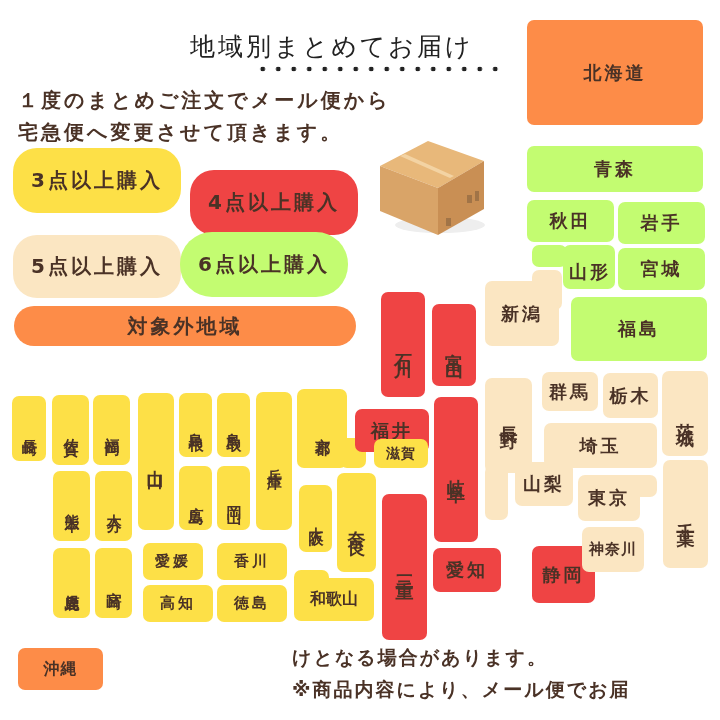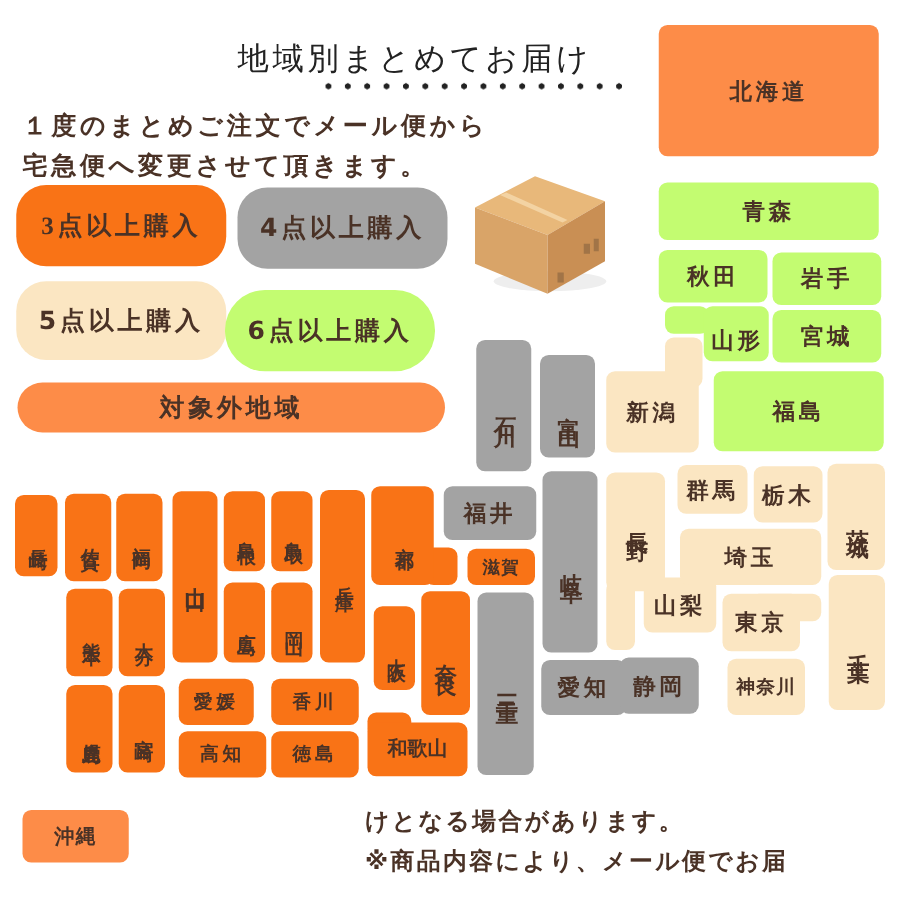--- a/index.html
+++ b/index.html
@@ -9,41 +9,41 @@
   .title { left: 190px; top: 30px; font-size: 25px; letter-spacing: 3px; color: #222; font-weight: normal; }
   .dots { left: 255px; top: 64px; width: 250px; height: 10px;
           background-image: radial-gradient(circle, #222 2.2px, transparent 2.6px);
           background-size: 15.5px 10px; background-repeat: repeat-x; }
   .intro { left: 18px; top: 84px; font-size: 20px; font-weight: bold; line-height: 32px; letter-spacing: 3px; color: #4a3226; }
   .pill { display: flex; align-items: center; justify-content: center; border-radius: 22px;
           font-weight: bold; font-size: 20px; letter-spacing: 3px; color: #4a3226; }
   .pref { display: flex; align-items: center; justify-content: center; border-radius: 7px;
           font-weight: bold; font-size: 18px; color: #4a3226; letter-spacing: 3px; text-align: center; }
   .v { writing-mode: vertical-rl; text-orientation: upright; letter-spacing: 6px; }
-  .blue { background: #f97316; font-family: Liberation Serif, serif; }
-  .pink { background: #a3a3a3; }
+  .blue { background: #fde047; }
+  .pink { background: #ef4444; margin-top: 20px; }
   .cream { background: #fbe6c2; }
   .green { background: #c3fc71; }
   .orange { background: #fd8c48; }
   .note { left: 292px; top: 641px; font-size: 19px; font-weight: bold; line-height: 32px; letter-spacing: 2px; color: #4a3226; }
   .box { left: 378px; top: 133px; width: 110px; height: 105px; }
 </style>
 </head>
 <body>
 
 <div class="abs title">地域別まとめてお届け</div>
 <div class="abs dots"></div>
 <div class="abs intro">
   <div>１度のまとめご注文でメール便から</div>
   <div>宅急便へ変更させて頂きます。</div>
 </div>
 
 <div class="abs pill blue" style="left:13px;top:148px;width:168px;height:65px;border-radius:24px;">3点以上購入</div>
 <div class="abs pill pink" style="left:190px;top:150px;width:168px;height:65px;border-radius:24px;">4点以上購入</div>
-<div class="abs pill cream" style="left:13px;top:225px;width:168px;height:63px;border-radius:24px;">5点以上購入</div>
+<div class="abs pill cream" style="left:13px;top:235px;width:168px;height:63px;border-radius:24px;">5点以上購入</div>
 <div class="abs pill green" style="left:180px;top:232px;width:168px;height:65px;border-radius:32px;">6点以上購入</div>
 <div class="abs pill orange" style="left:14px;top:306px;width:342px;height:40px;border-radius:20px;">対象外地域</div>
 
 <div class="abs box">
   <svg width="110" height="105" viewBox="0 0 110 105">
     <ellipse cx="62" cy="92" rx="45" ry="8" fill="#eeeeee"></ellipse>
     <polygon points="2,33 50,8 106,28 60,55" fill="#e8b87a"></polygon>
     <polygon points="2,33 60,55 60,102 2,78" fill="#d9a468"></polygon>
     <polygon points="60,55 106,28 106,76 60,102" fill="#c98f54"></polygon>
     <polygon points="22,23 72,45 76,43 27,21" fill="#f3d3a3"></polygon>
@@ -57,21 +57,21 @@
 <div class="abs pref green" style="left:527px;top:146px;width:176px;height:46px;">青森</div>
 <div class="abs pref green" style="left:527px;top:200px;width:87px;height:42px;">秋田</div>
 <div class="abs pref green" style="left:618px;top:202px;width:87px;height:42px;">岩手</div>
 <div class="abs green" style="left:532px;top:245px;width:35px;height:22px;border-radius:7px;"></div>
 <div class="abs pref green" style="left:563px;top:245px;width:52px;height:44px;justify-content:flex-end;padding-right:4px;padding-top:10px;">山形</div>
 <div class="abs pref green" style="left:618px;top:248px;width:87px;height:42px;">宮城</div>
 
 <div class="abs pref pink v" style="left:381px;top:272px;width:44px;height:105px;">石川</div>
 <div class="abs pref pink v" style="left:432px;top:284px;width:44px;height:82px;">富山</div>
 <div class="abs cream" style="left:532px;top:270px;width:30px;height:40px;border-radius:7px;"></div>
-<div class="abs pref cream" style="left:485px;top:297px;width:74px;height:65px;">新潟</div>
+<div class="abs pref cream" style="left:485px;top:281px;width:74px;height:65px;">新潟</div>
 <div class="abs pref green" style="left:571px;top:297px;width:136px;height:64px;">福島</div>
 
 <div class="abs pref blue v" style="left:12px;top:396px;width:34px;height:65px;font-size:15px;letter-spacing:2px;">長崎</div>
 <div class="abs pref blue v" style="left:52px;top:395px;width:37px;height:70px;font-size:15px;letter-spacing:4px;">佐賀</div>
 <div class="abs pref blue v" style="left:93px;top:395px;width:37px;height:70px;font-size:15px;letter-spacing:4px;">福岡</div>
 <div class="abs pref blue v" style="left:53px;top:471px;width:37px;height:70px;font-size:15px;letter-spacing:4px;">熊本</div>
 <div class="abs pref blue v" style="left:95px;top:471px;width:37px;height:70px;font-size:15px;letter-spacing:4px;">大分</div>
 <div class="abs pref blue v" style="left:53px;top:548px;width:37px;height:70px;font-size:15px;letter-spacing:1px;">鹿児島</div>
 <div class="abs pref blue v" style="left:95px;top:548px;width:37px;height:70px;font-size:15px;letter-spacing:4px;">宮崎</div>
 
@@ -94,21 +94,21 @@
 <div class="abs pref blue v" style="left:299px;top:485px;width:33px;height:67px;font-size:15px;letter-spacing:4px;">大阪</div>
 <div class="abs pref blue v" style="left:337px;top:473px;width:39px;height:99px;">奈良</div>
 <div class="abs pref pink v" style="left:382px;top:474px;width:45px;height:146px;">三重</div>
 <div class="abs blue" style="left:294px;top:570px;width:35px;height:20px;border-radius:7px;"></div>
 <div class="abs pref blue" style="left:294px;top:578px;width:80px;height:43px;font-size:16px;letter-spacing:0;">和歌山</div>
 
 <div class="abs pref pink v" style="left:434px;top:377px;width:44px;height:145px;">岐阜</div>
 <div class="abs cream" style="left:485px;top:465px;width:23px;height:55px;border-radius:7px;"></div>
 <div class="abs pref cream v" style="left:485px;top:378px;width:47px;height:95px;padding-bottom:15px;">長野</div>
 <div class="abs pref pink" style="left:433px;top:528px;width:68px;height:44px;">愛知</div>
-<div class="abs pref pink" style="left:496px;top:526px;width:63px;height:45px;">静岡</div>
+<div class="abs pref pink" style="left:532px;top:526px;width:63px;height:57px;">静岡</div>
 <div class="abs pref cream" style="left:515px;top:462px;width:58px;height:44px;">山梨</div>
 
 <div class="abs pref cream" style="left:542px;top:372px;width:56px;height:39px;">群馬</div>
 <div class="abs pref cream" style="left:603px;top:373px;width:55px;height:45px;">栃木</div>
 <div class="abs pref cream v" style="left:662px;top:371px;width:46px;height:85px;">茨城</div>
 <div class="abs pref cream" style="left:544px;top:423px;width:113px;height:45px;">埼玉</div>
 <div class="abs cream" style="left:600px;top:475px;width:57px;height:22px;border-radius:7px;"></div>
 <div class="abs pref cream" style="left:578px;top:475px;width:62px;height:46px;">東京</div>
 <div class="abs pref cream" style="left:582px;top:527px;width:62px;height:45px;font-size:15px;letter-spacing:1px;">神奈川</div>
 <div class="abs pref cream v" style="left:663px;top:460px;width:45px;height:108px;">千葉</div>

